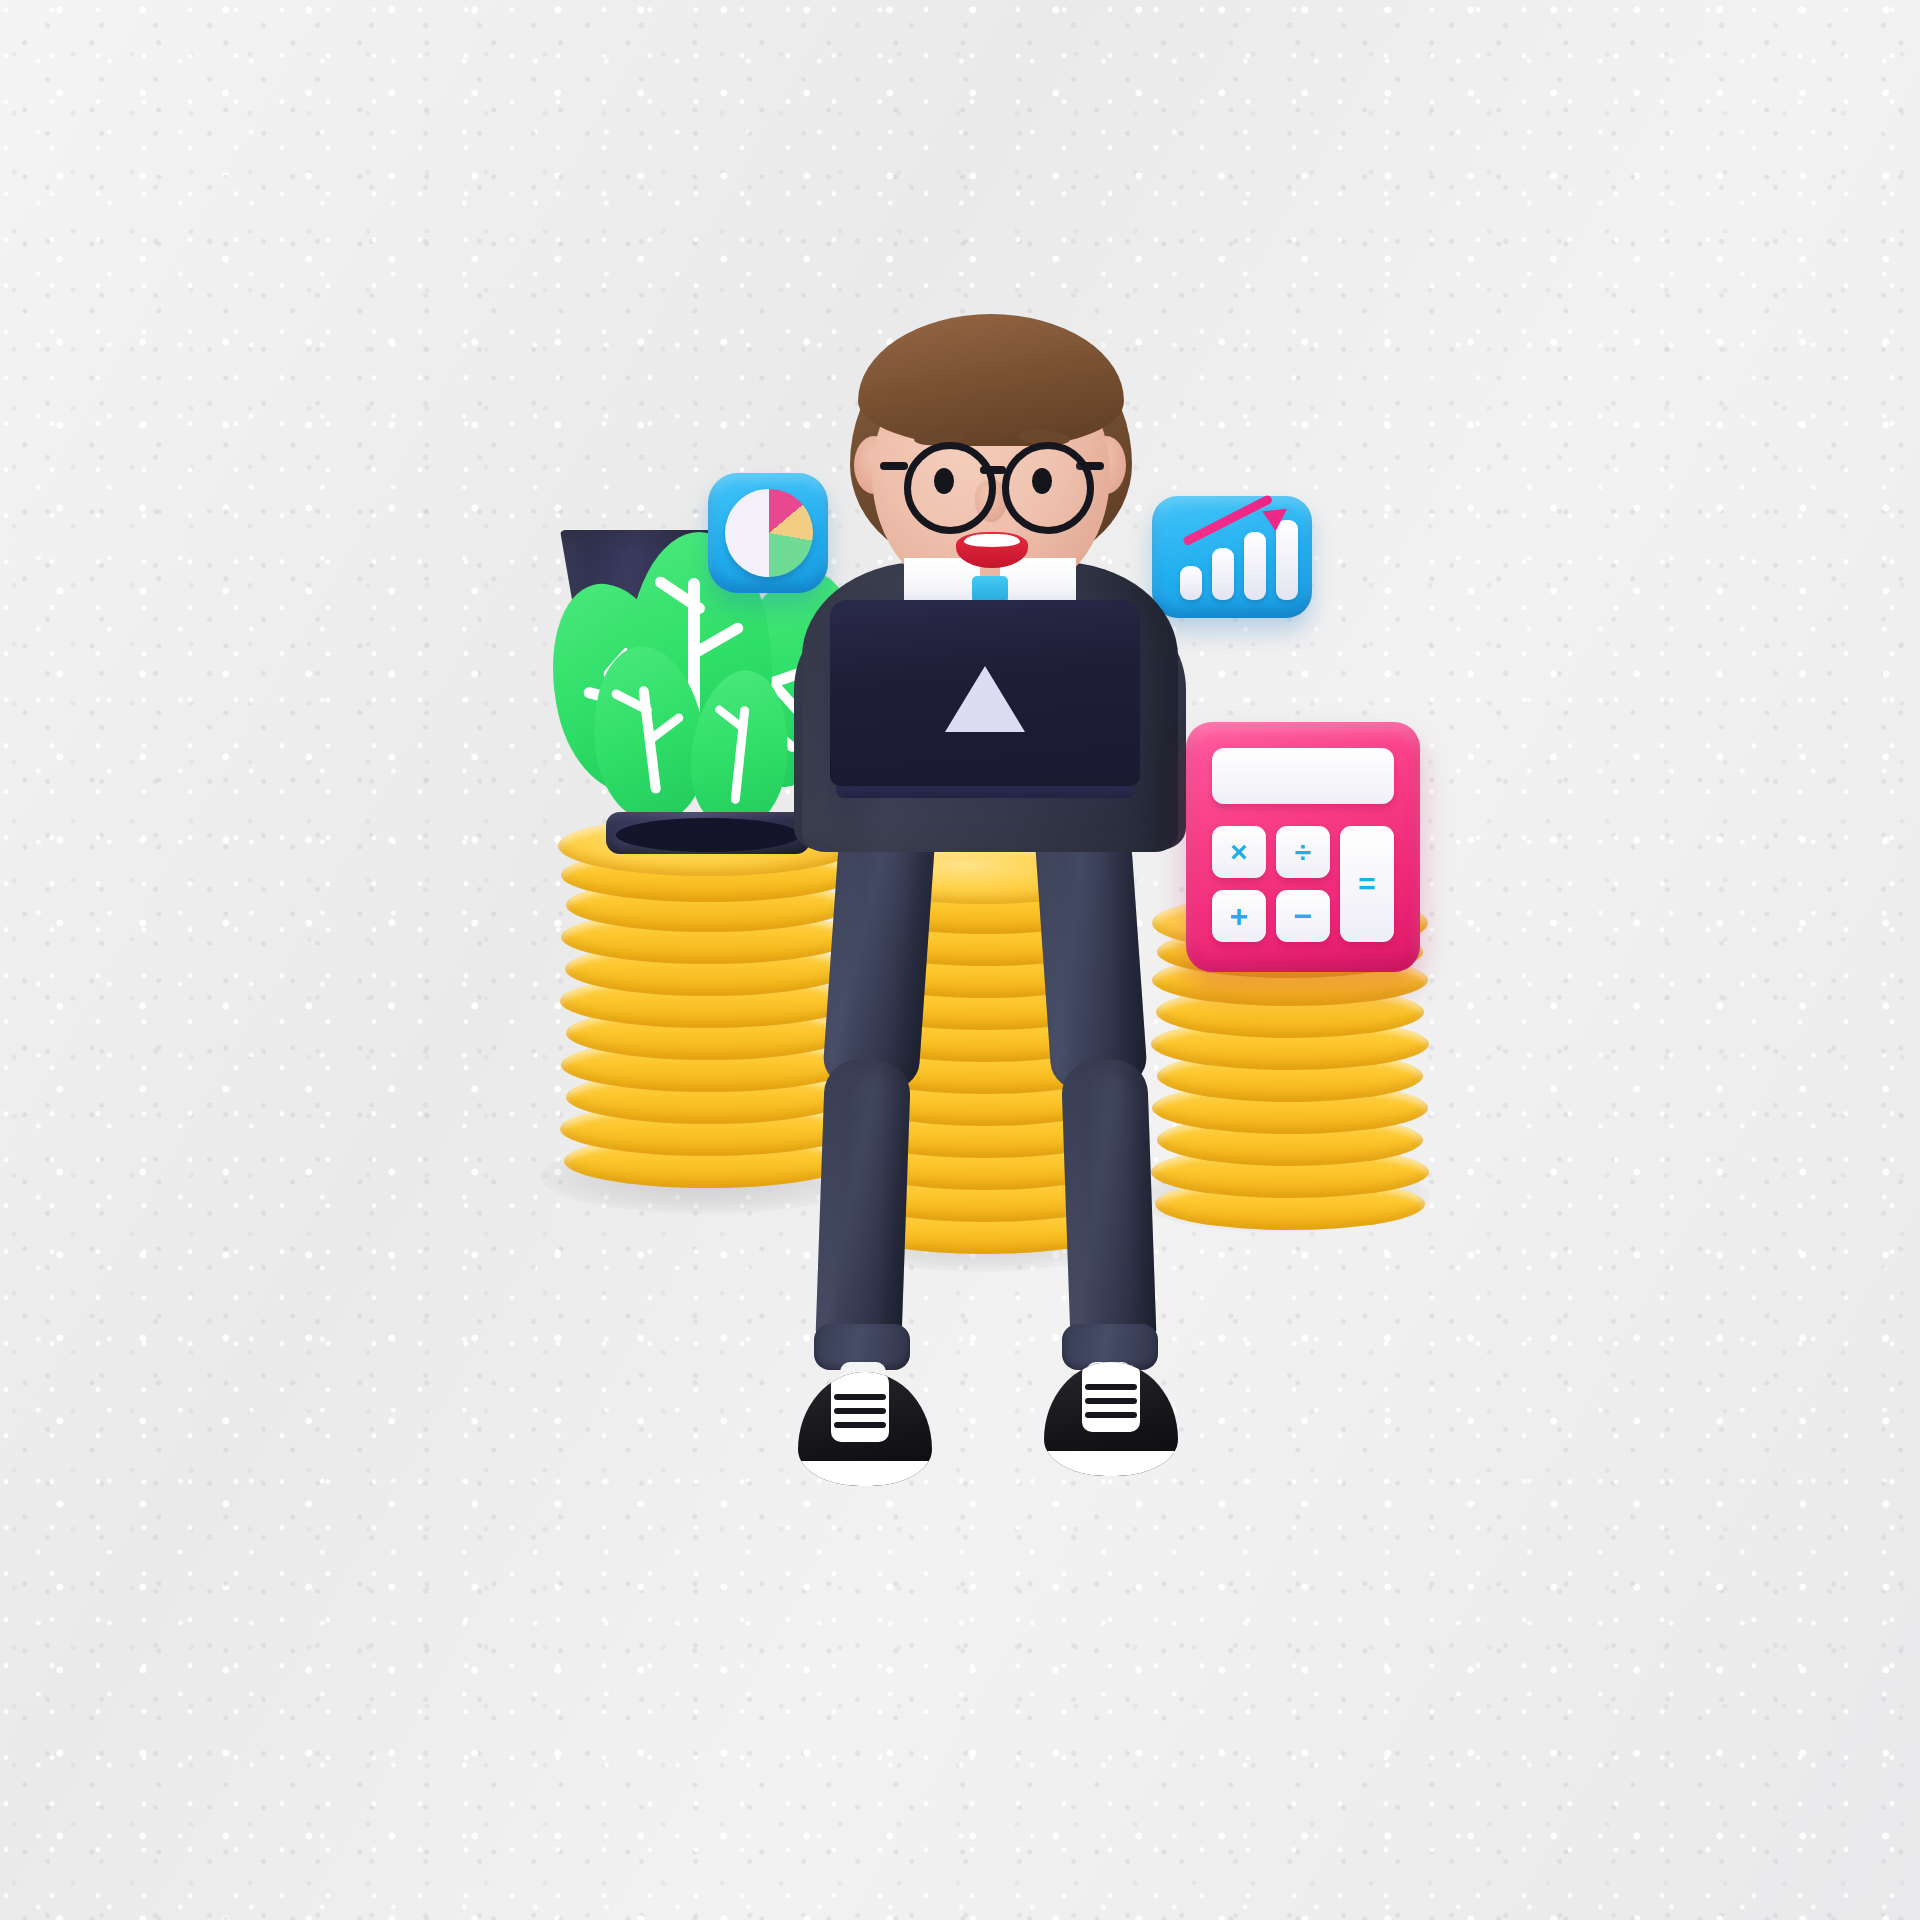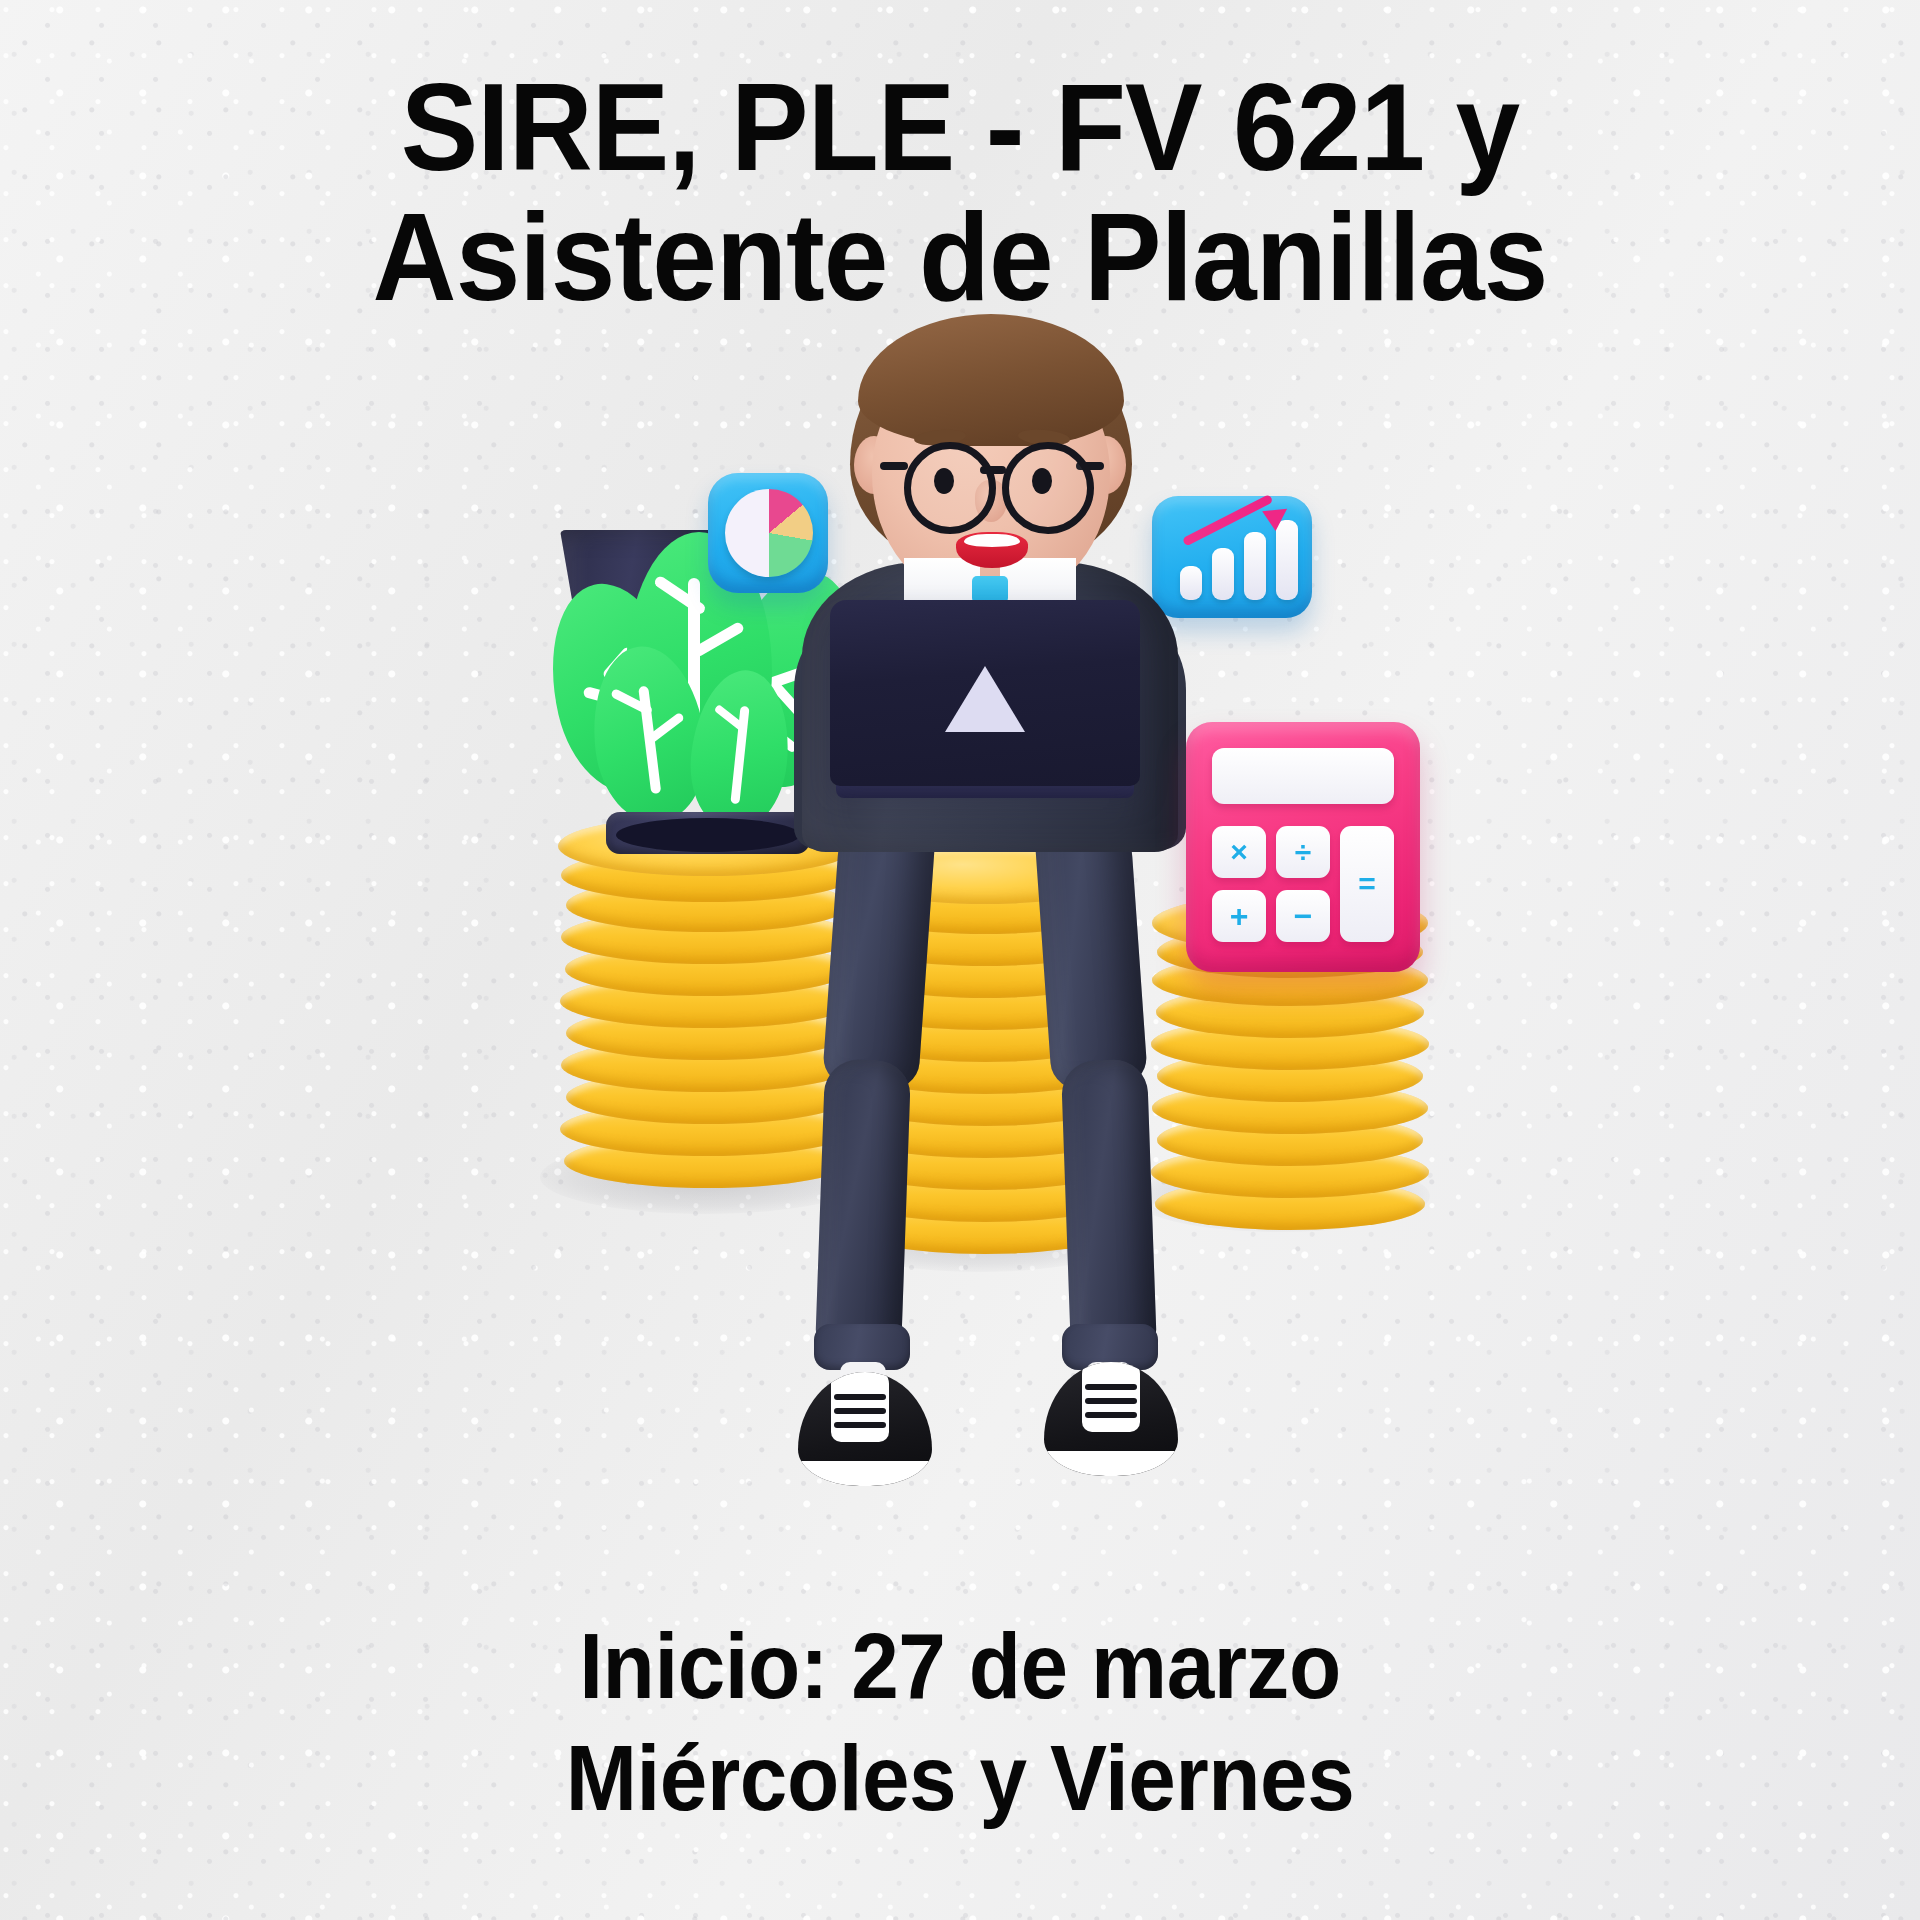--- a/index.html
+++ b/index.html
@@ -340,24 +340,20 @@
     font-family: "Liberation Sans", sans-serif;
     font-weight: bold;
     display: flex; align-items: center; justify-content: center;
   }
 </style>
 </head>
 <body>
 
 <div id="poster">
 
-  <div class="title-block">
-    <span class="title-line">SIRE, PLE - FV 621 y</span>
-    <span class="title-line">Asistente de Planillas</span>
-  </div>
 
   <div id="stage">
 
     <div class="gshadow" style="left:540px; top:810px; width:330px; height:74px;"></div>
     <div class="gshadow" style="left:830px; top:870px; width:300px; height:72px;"></div>
     <div class="gshadow" style="left:1130px; top:830px; width:300px; height:72px;"></div>
 
     <div class="obj coinstack" style="left:840px; top:500px; width:290px; height:420px; z-index:12;">
       <div class="coin" style="left:8px;  top:372px; width:274px; height:52px;"></div>
       <div class="coin" style="left:5px;  top:340px; width:280px; height:52px;"></div>
@@ -526,18 +522,14 @@
       <div class="calc-display" style="left:26px; top:26px; width:182px; height:56px;"></div>
       <div class="calc-key" style="left:26px;  top:104px; width:54px; height:52px; font-size:30px;">×</div>
       <div class="calc-key" style="left:90px;  top:104px; width:54px; height:52px; font-size:30px;">÷</div>
       <div class="calc-key" style="left:154px; top:104px; width:54px; height:116px; font-size:30px;">=</div>
       <div class="calc-key" style="left:26px;  top:168px; width:54px; height:52px; font-size:32px;">+</div>
       <div class="calc-key" style="left:90px;  top:168px; width:54px; height:52px; font-size:32px;">−</div>
     </div>
 
   </div>
 
-  <div class="footer-block">
-    <span class="footer-line">Inicio: 27 de marzo</span>
-    <span class="footer-line">Miércoles y Viernes</span>
-  </div>
 
 </div>
 
 </body></html>

